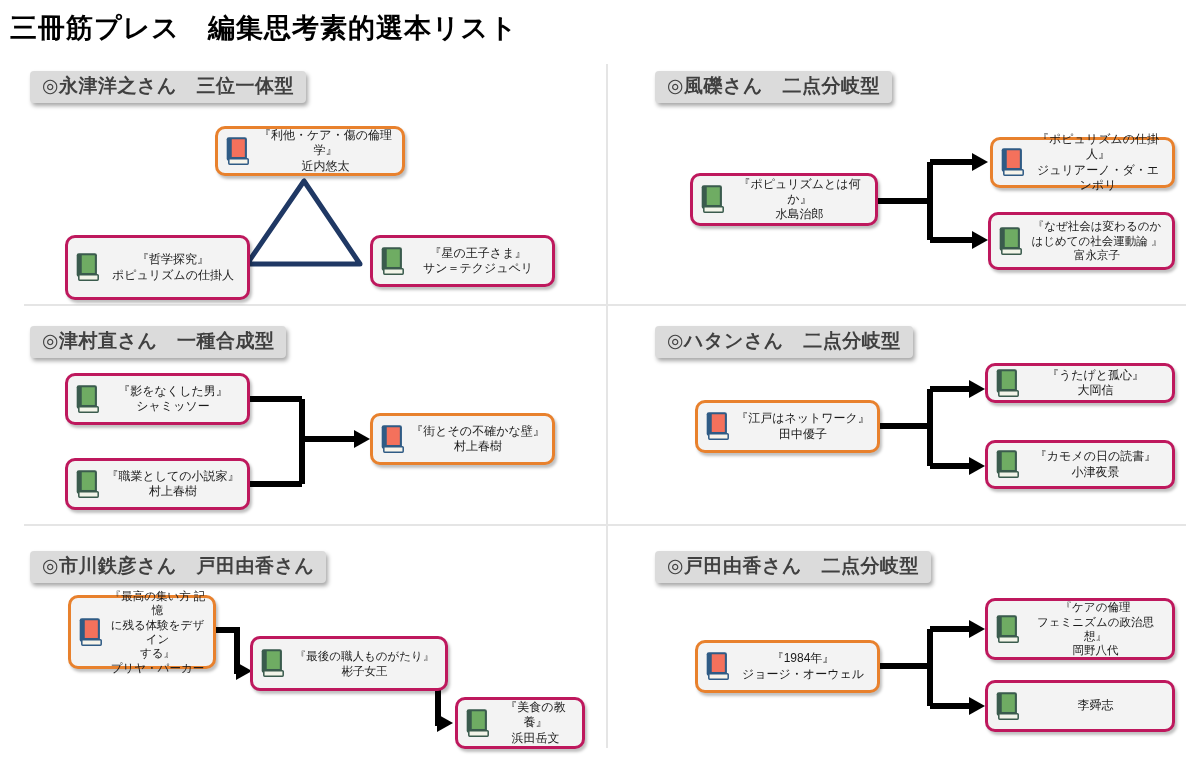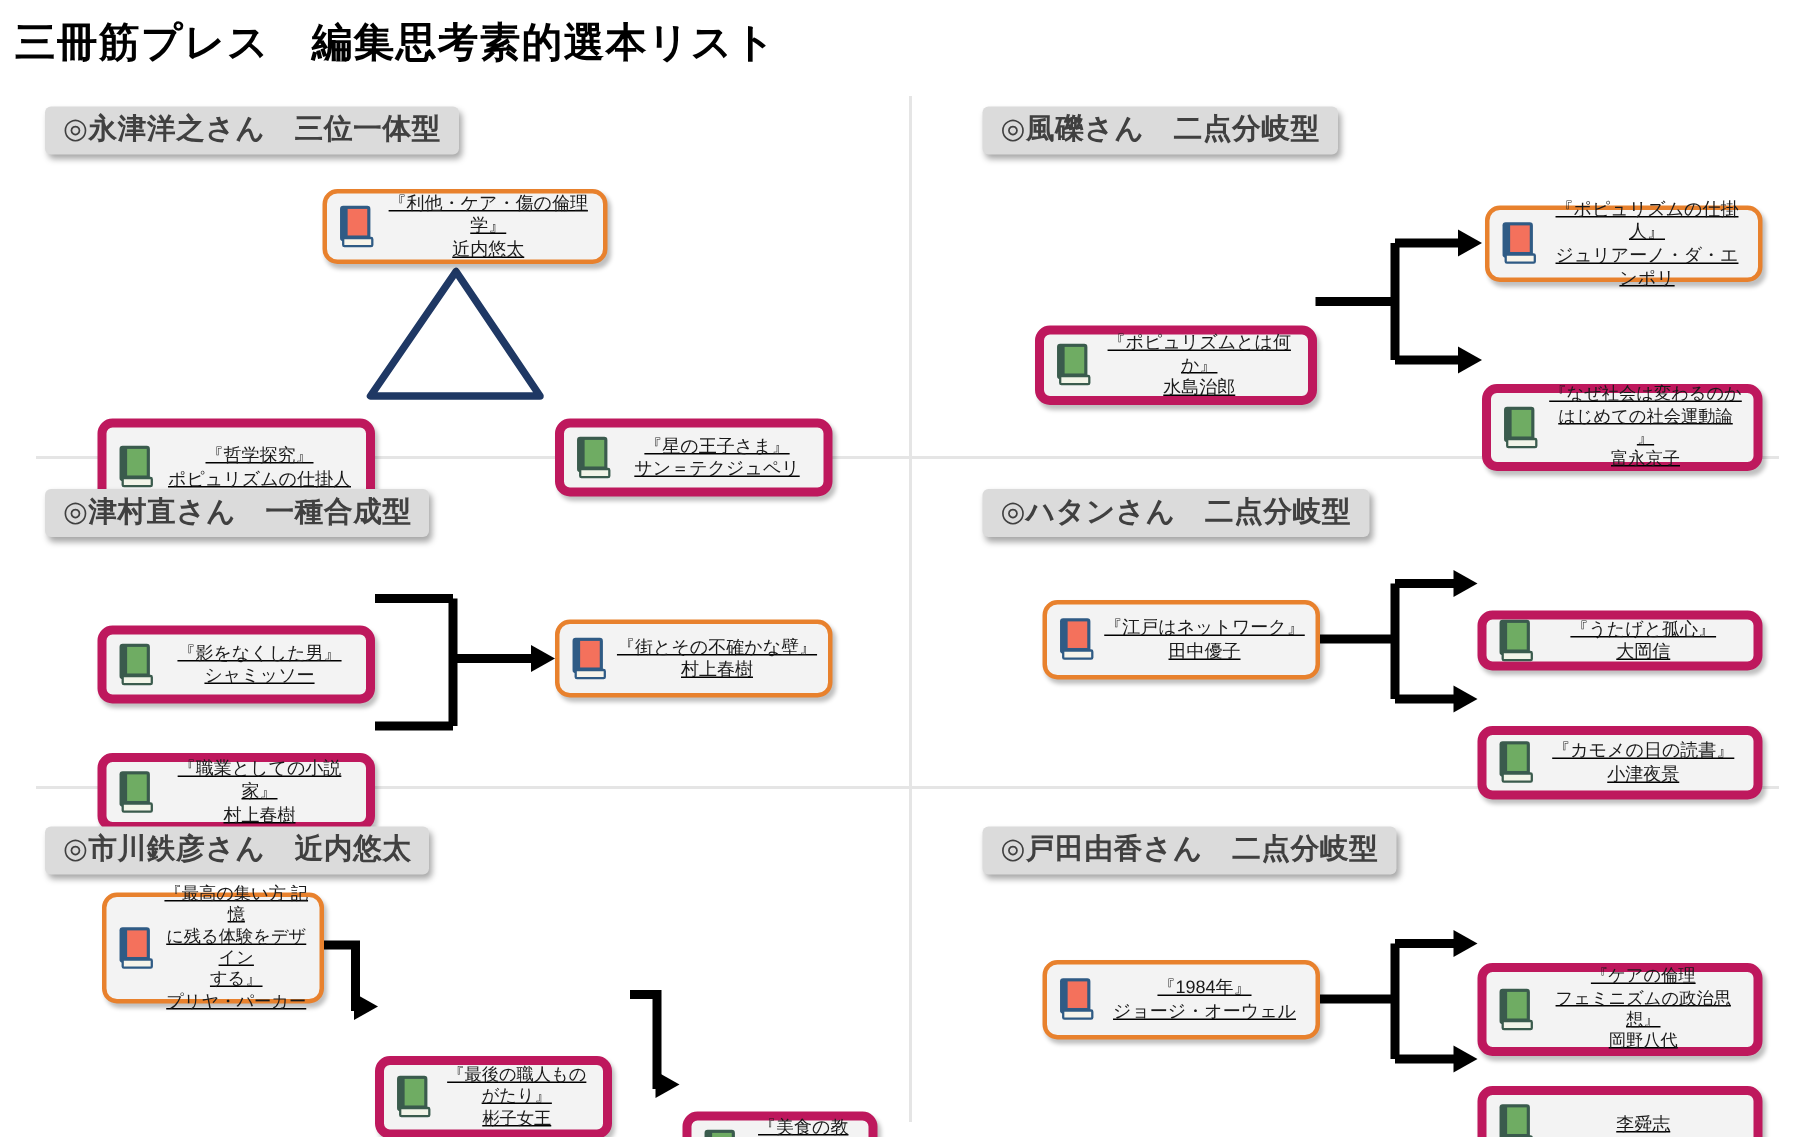--- a/index.html
+++ b/index.html
@@ -16,24 +16,23 @@
   .hline.h1{top:304px;} .hline.h2{top:524px;}
   .section-header{
     position:absolute;background:#dbdbdb;border-radius:4px;padding:2px 12px 4px;
     font-size:19px;font-weight:bold;color:#404040;white-space:nowrap;
     box-shadow:2px 3px 4px rgba(0,0,0,.35);letter-spacing:.5px;
   }
   .card{
     position:absolute;box-sizing:border-box;background:#f3f3f3;border-radius:10px;
     display:flex;align-items:center;gap:4px;padding:3px 7px;
     box-shadow:2px 3px 3px rgba(0,0,0,.25);
-    text-decoration:underline;
   }
   .card.orange{border:3px solid #e8812d;}
-  .card.green{border:6px solid #be185d;margin-top:44px;}
+  .card.green{border:3px solid #be185d;}
   .book{flex:0 0 auto;width:27px;height:31px;}
   .book.r{--cover:#F4715C;--edge:#2F5B85;--page:#F7F4EA;}
   .book.g{--cover:#6FAC63;--edge:#3A5B4D;--page:#F2F4E8;}
   .txt{flex:1;text-align:center;font-size:12px;line-height:1.27;color:#1a1a1a;font-weight:500;}
   .txt.small{font-size:11.5px;line-height:1.25;}
   #connectors{position:absolute;left:0;top:0;pointer-events:none;}
   .aline{stroke:#000;stroke-width:6;fill:none;}
   .ahead{fill:#000;stroke:none;}
   .tri{fill:none;stroke:#1f3864;stroke-width:5;stroke-linejoin:round;}
 </style>
@@ -207,34 +206,34 @@
   <div class="card green" style="left:985px;top:440px;width:190px;height:49px">
     <svg class="book g" viewBox="0 0 32 36">
         <use href="#book-sym"></use>
       </svg>
     <div class="txt">
       <div>『カモメの日の読書』</div>
       <div>小津夜景</div>
     </div>
   </div>
 
-  <div class="section-header" style="left:30px;top:551px">◎市川鉄彦さん　近内悠太</div>
+  <div class="section-header" style="left:30px;top:551px">◎市川鉄彦さん　戸田由香さん</div>
 
   <div class="card orange" style="left:68px;top:595px;width:148px;height:74px">
     <svg class="book r" viewBox="0 0 32 36">
         <use href="#book-sym"></use>
       </svg>
     <div class="txt small">
       <div>『最高の集い方 記憶</div>
       <div>に残る体験をデザイン</div>
       <div>する』</div>
       <div>プリヤ・パーカー</div>
     </div>
   </div>
-  <div class="card green" style="left:250px;top:660px;width:158px;height:55px">
+  <div class="card green" style="left:250px;top:636px;width:198px;height:55px">
     <svg class="book g" viewBox="0 0 32 36">
         <use href="#book-sym"></use>
       </svg>
     <div class="txt small">
       <div>『最後の職人ものがたり』</div>
       <div>彬子女王</div>
     </div>
   </div>
   <div class="card green" style="left:455px;top:697px;width:130px;height:52px">
     <svg class="book g" viewBox="0 0 32 36">

